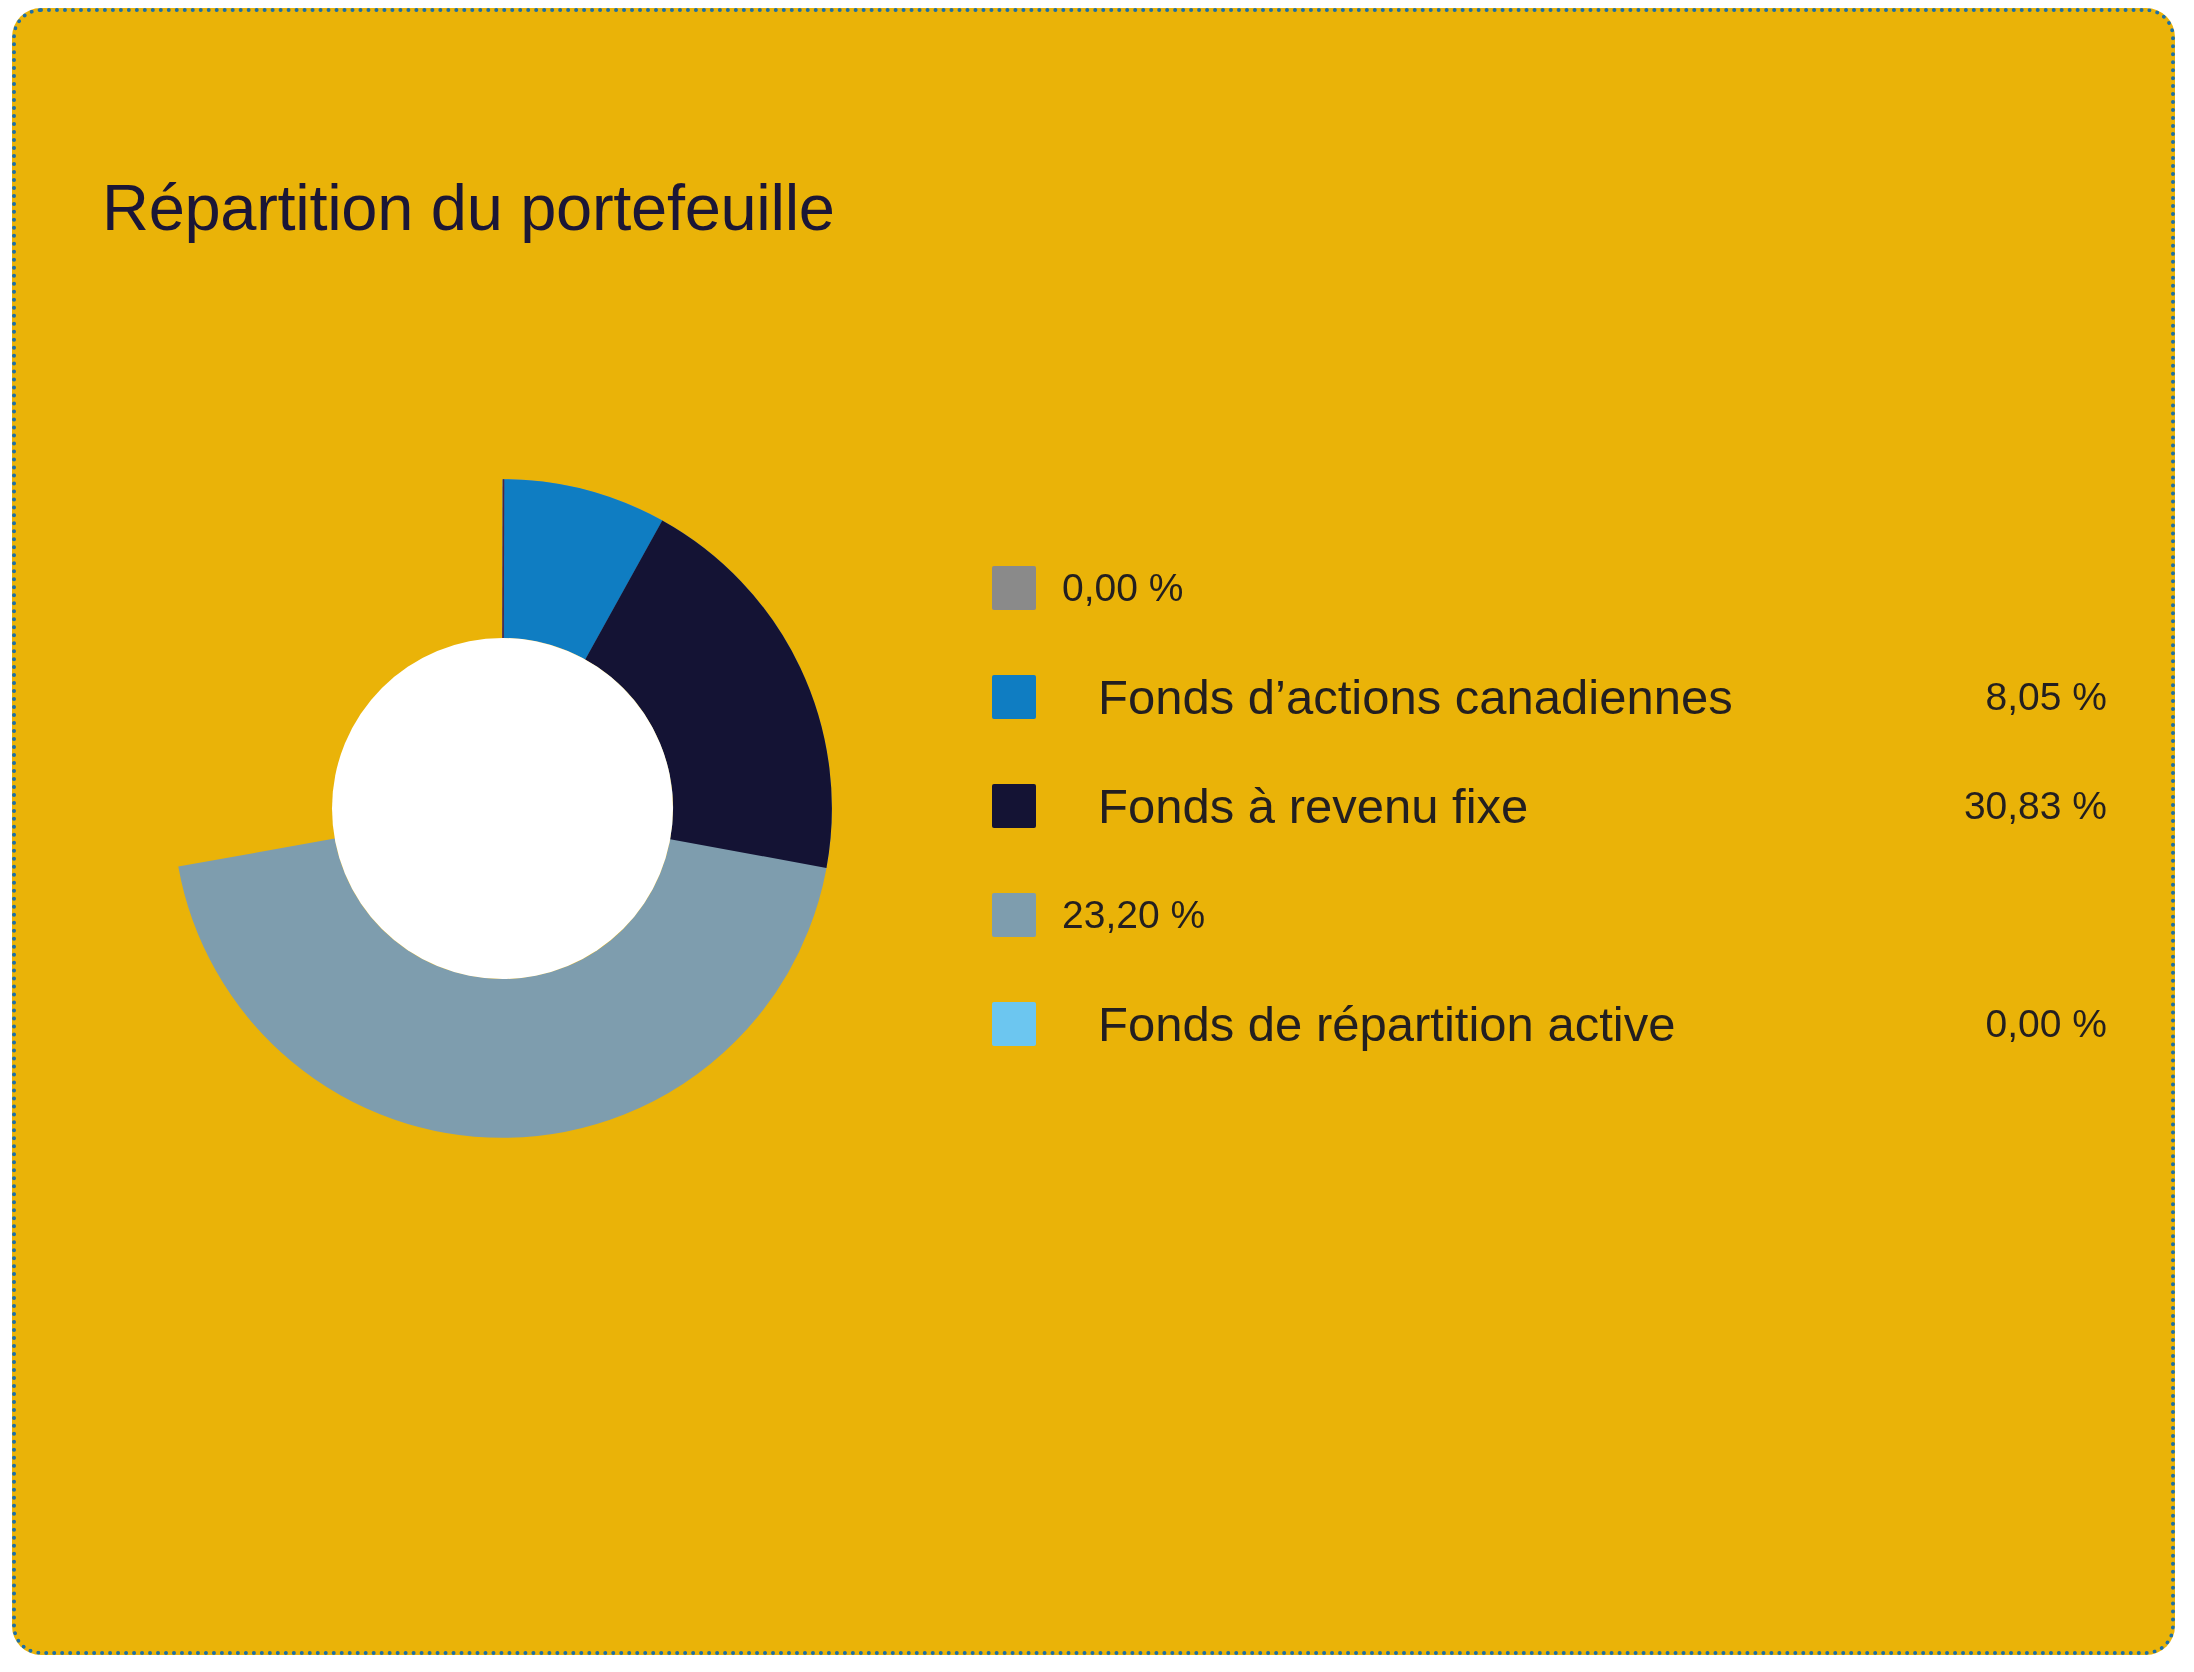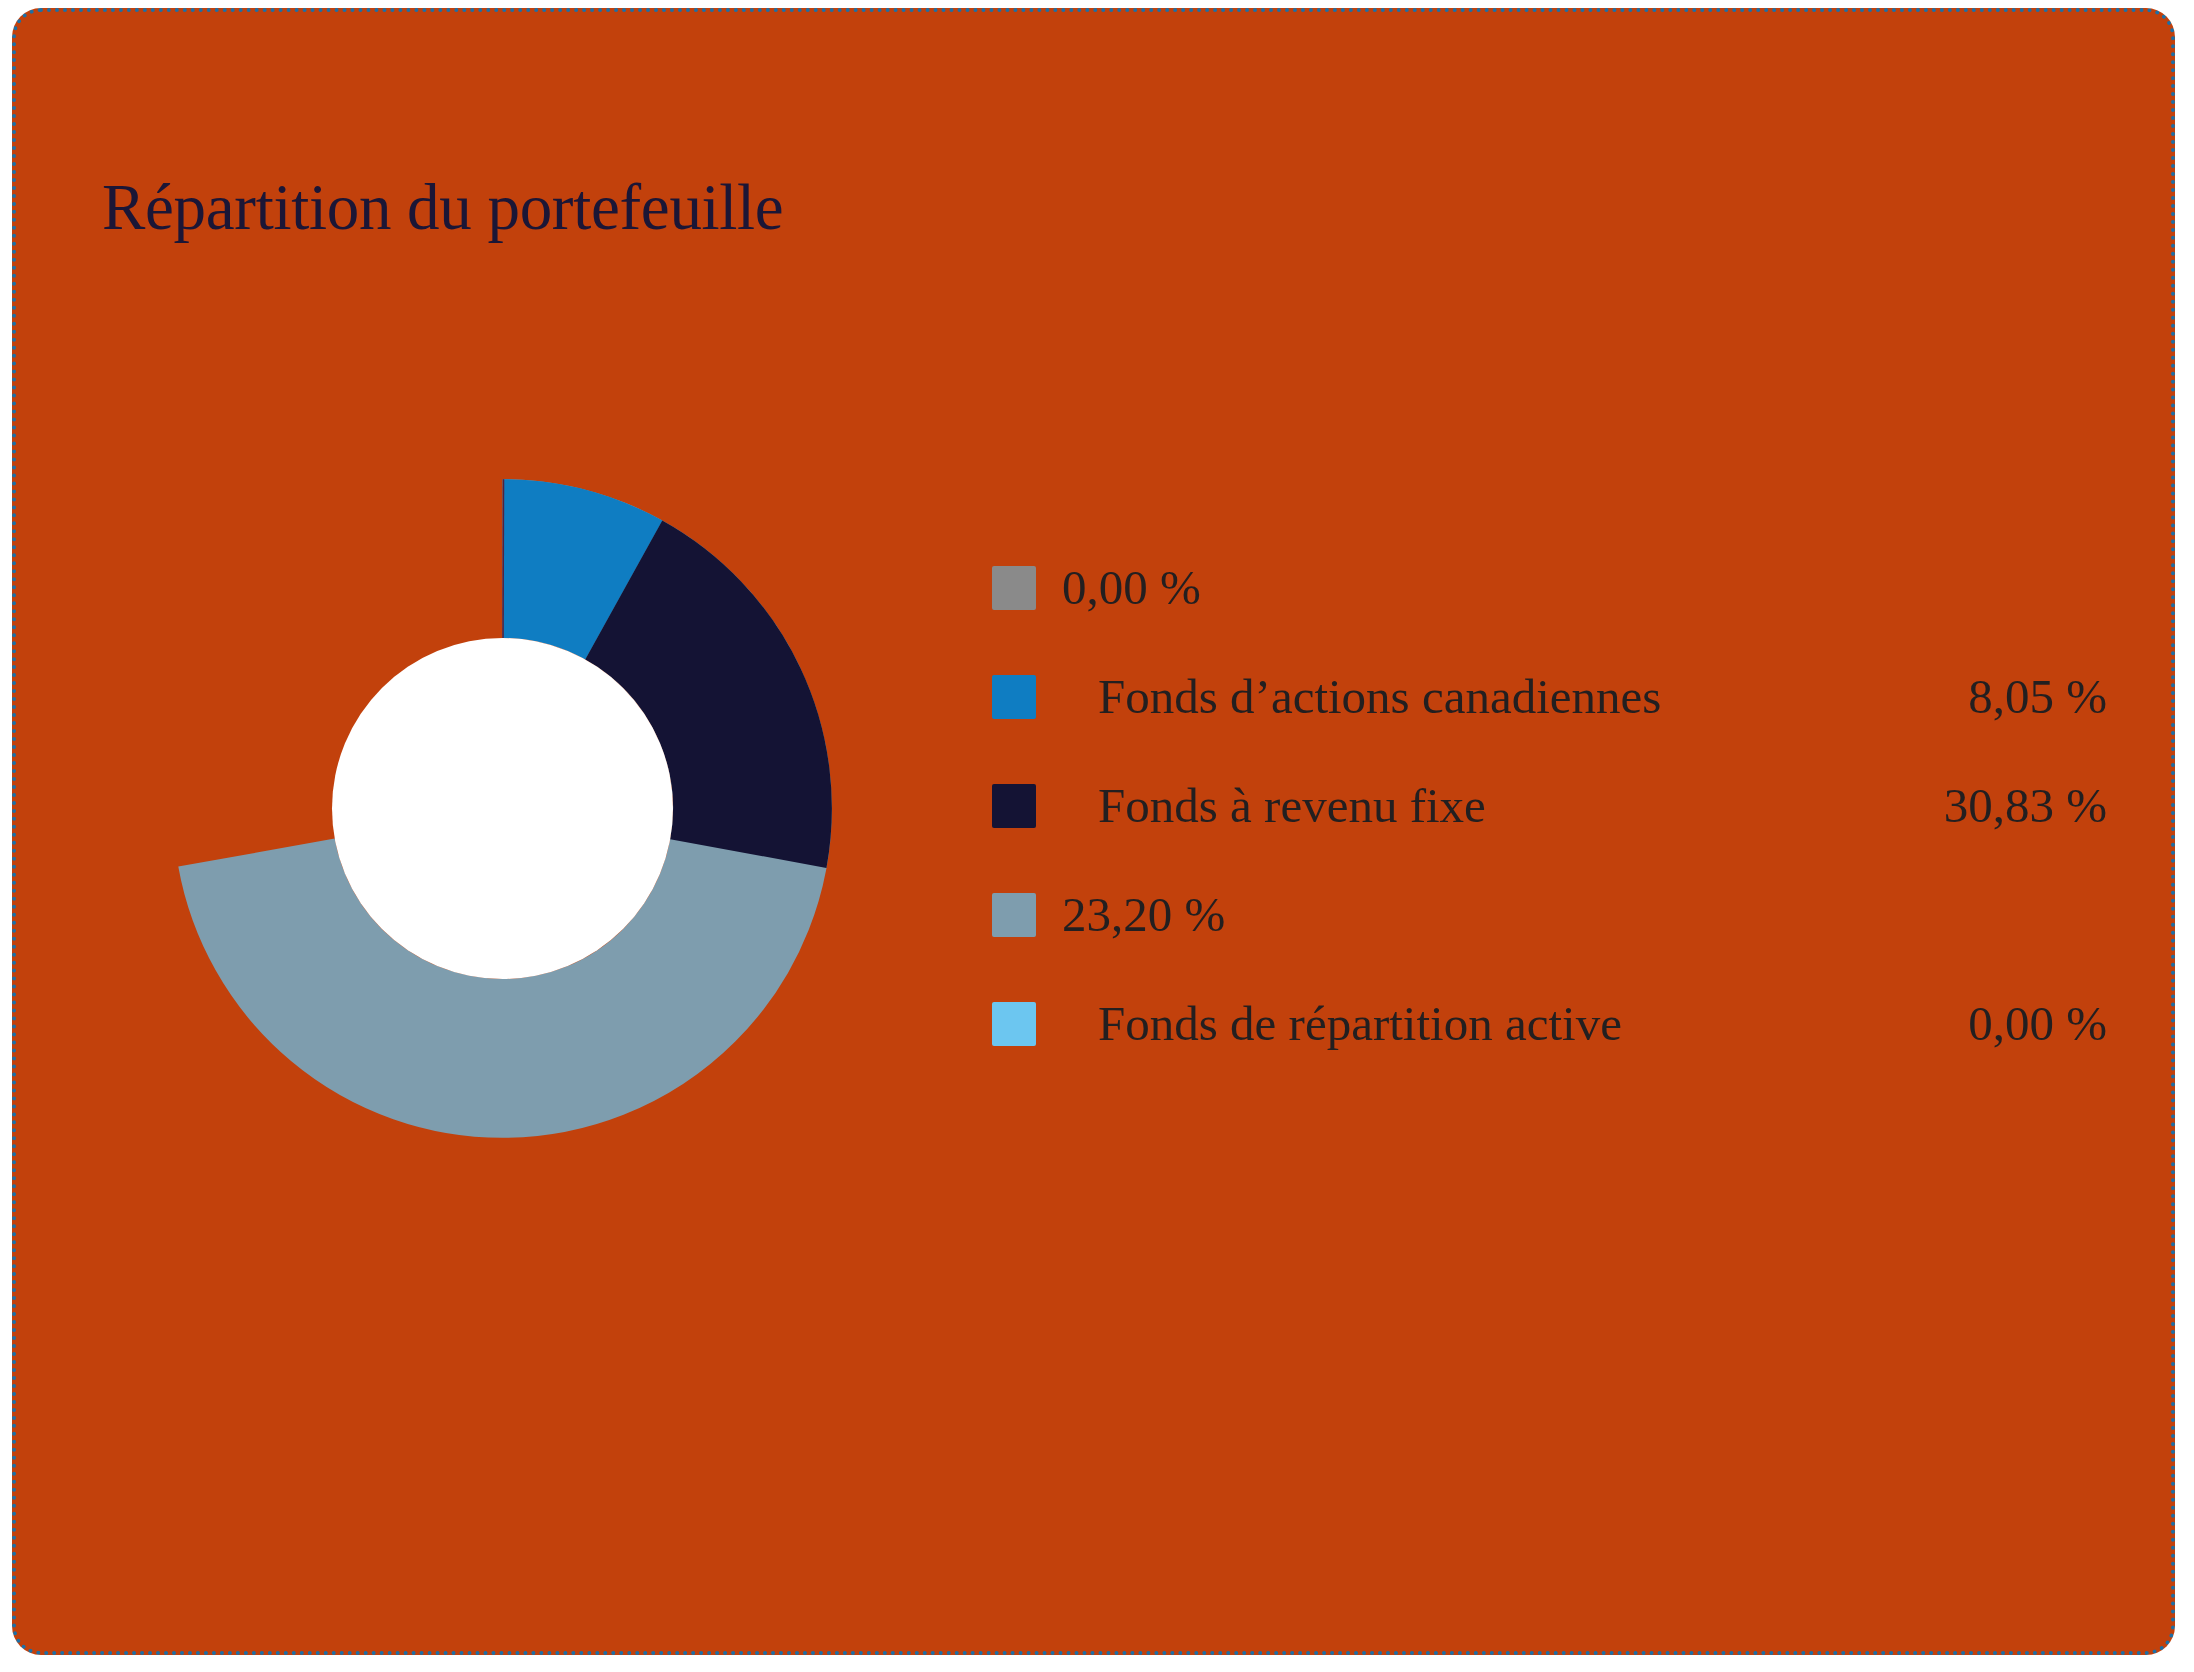--- a/index.html
+++ b/index.html
@@ -16,22 +16,21 @@
 
   .card {
     position: absolute;
     left: 12px;
     top: 8px;
     width: 2163px;
     height: 1647px;
     box-sizing: border-box;
     border: 4px dotted #1d6fa5;
     border-radius: 29px;
-    background: #c2410c;
-    font-family: Liberation Serif, serif;
+    background: #eab308;
   }
 
   .card-title {
     position: absolute;
     left: 86px;
     top: 158px;
     font-size: 65px;
     color: #1b1636;
     font-weight: 400;
     letter-spacing: -0.3px;
@@ -71,21 +70,21 @@
     border-radius: 2px;
   }
   .legend-label {
     margin-left: 62px;
     font-size: 49px;
     color: #231f20;
     white-space: nowrap;
     flex: 1 1 auto;
   }
   .legend-value {
-    font-size: 49px;
+    font-size: 39px;
     color: #231f20;
     white-space: nowrap;
     text-align: right;
     flex: 0 0 auto;
     padding-left: 26px;
   }
 </style>
 </head>
 <body>
 

